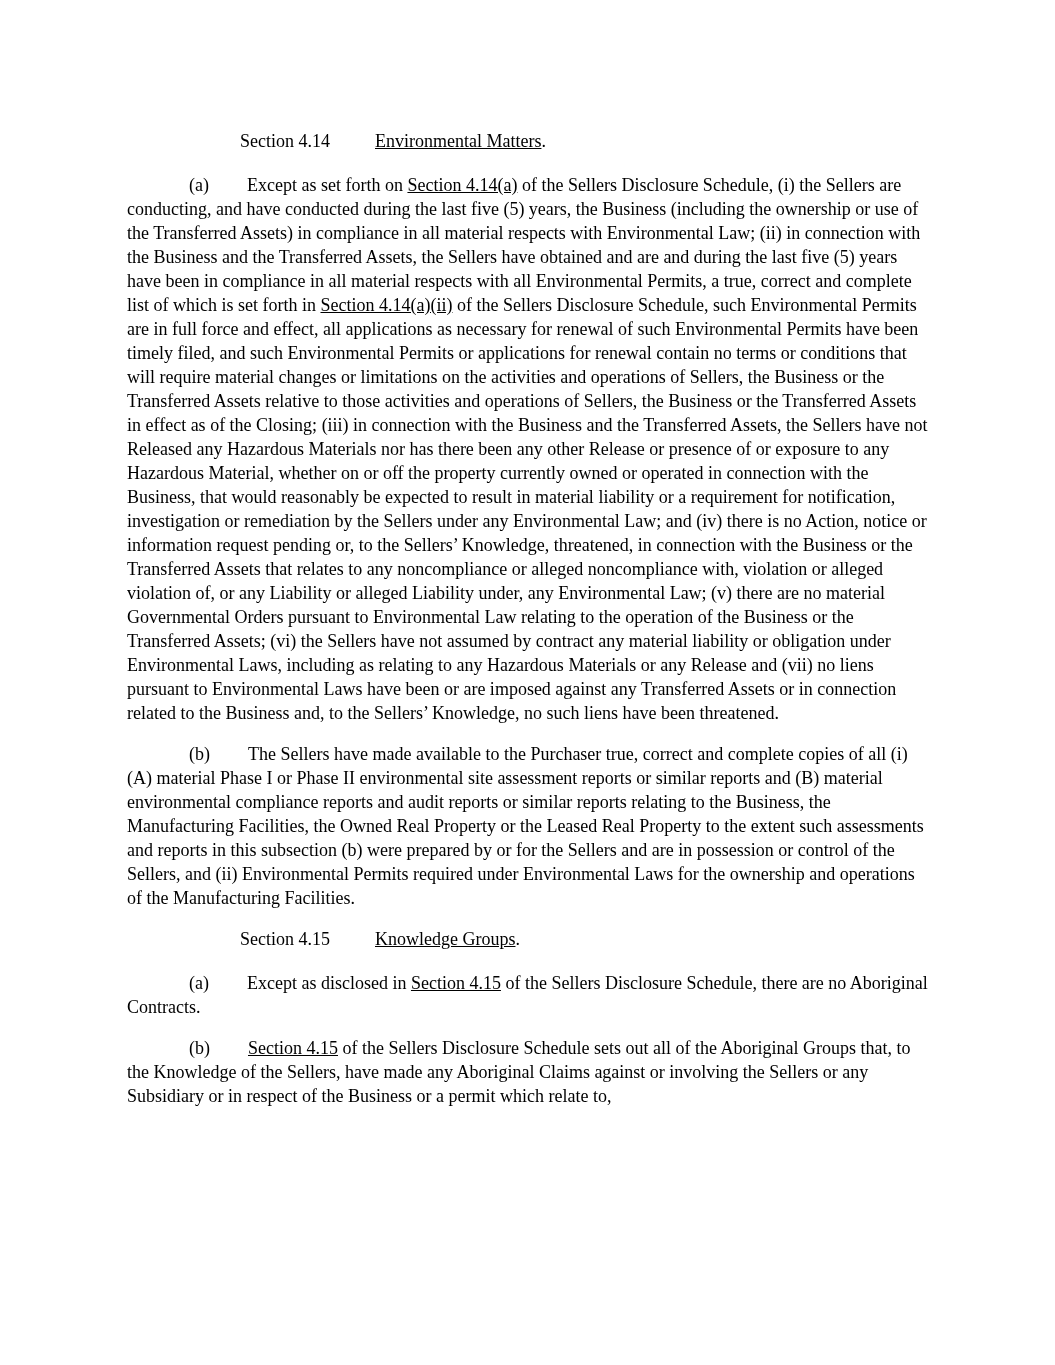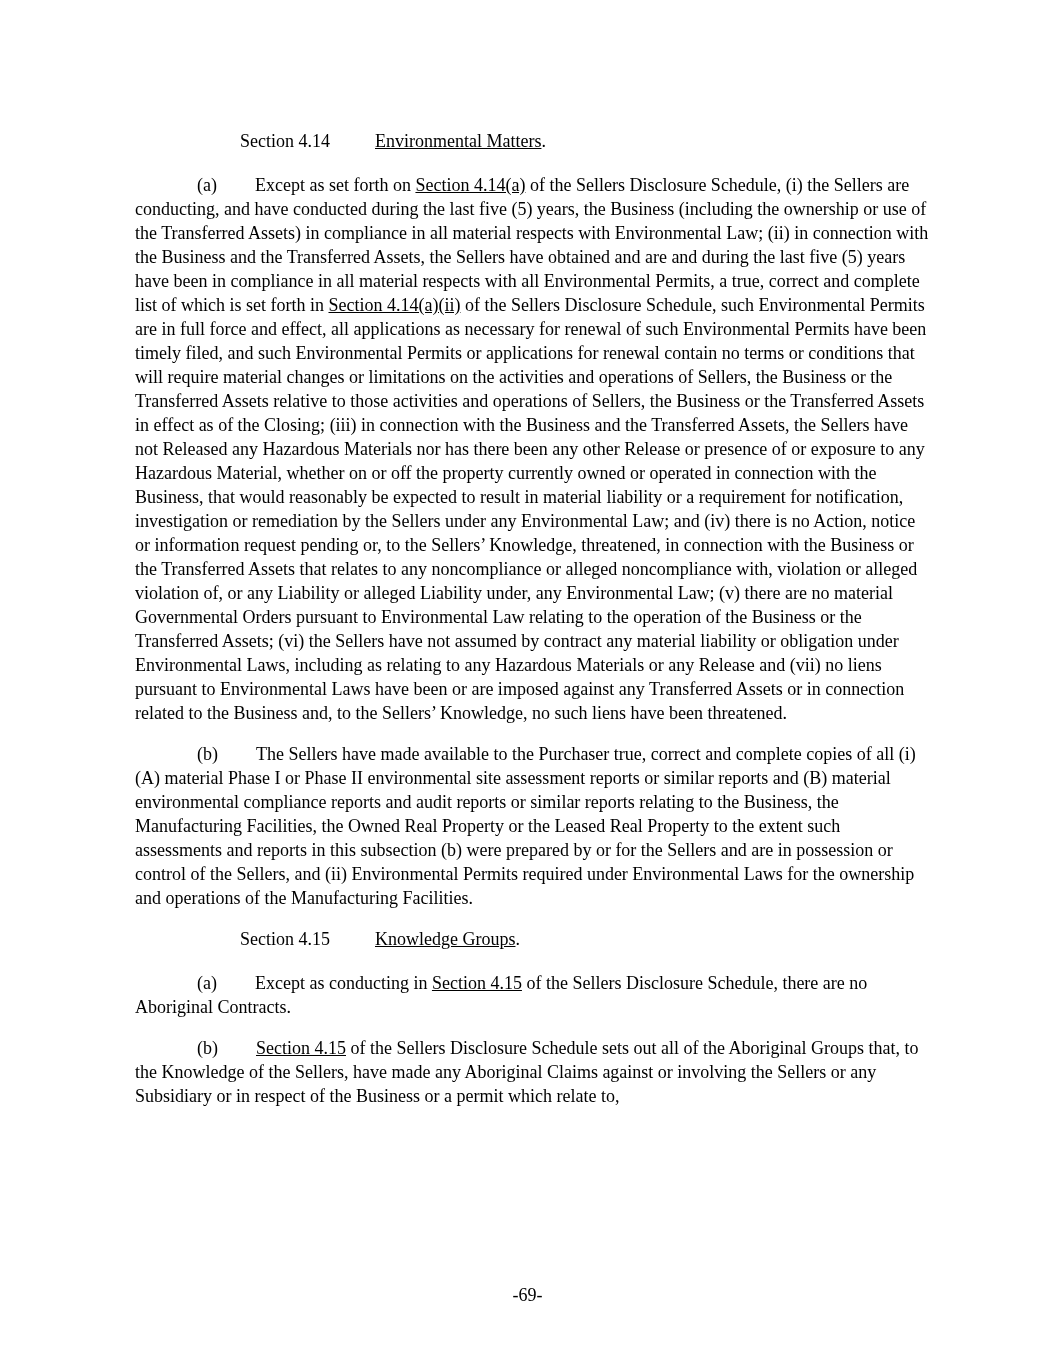--- a/index.html
+++ b/index.html
@@ -19,21 +19,21 @@
     line-height: 24px;
     box-sizing: border-box;
     padding: 117px 124px 0 123px;
     overflow: hidden;
   }
   .heading {
     margin: 12px 0 20px 0;
     text-indent: 117px;
   }
   .para {
-    margin: 0 0 17px 12px;
+    margin: 0 0 17px 4px;
     text-indent: 62px;
     text-align: left;
   }
   .tab {
     display: inline-block;
     width: 38px;
   }
   .tab-h {
     display: inline-block;
     width: 45px;
@@ -55,19 +55,18 @@
 <div class="page">
 
   <p class="heading"><span>Section 4.14</span><span class="tab-h"></span><span class="u">Environmental Matters</span><span>.</span></p>
 
   <p class="para"><span>(a)</span><span class="tab"></span><span>Except as set forth on </span><span class="u">Section 4.14(a)</span><span> of the Sellers Disclosure Schedule, (i) the Sellers are conducting, and have conducted during the last five (5) years, the Business (including the ownership or use of the Transferred Assets) in compliance in all material respects with Environmental Law; (ii) in connection with the Business and the Transferred Assets, the Sellers have obtained and are and during the last five (5) years have been in compliance in all material respects with all Environmental Permits, a true, correct and complete list of which is set forth in </span><span class="u">Section 4.14(a)(ii)</span><span> of the Sellers Disclosure Schedule, such Environmental Permits are in full force and effect, all applications as necessary for renewal of such Environmental Permits have been timely filed, and such Environmental Permits or applications for renewal contain no terms or conditions that will require material changes or limitations on the activities and operations of Sellers, the Business or the Transferred Assets relative to those activities and operations of Sellers, the Business or the Transferred Assets in effect as of the Closing; (iii) in connection with the Business and the Transferred Assets, the Sellers have not Released any Hazardous Materials nor has there been any other Release or presence of or exposure to any Hazardous Material, whether on or off the property currently owned or operated in connection with the Business, that would reasonably be expected to result in material liability or a requirement for notification, investigation or remediation by the Sellers under any Environmental Law; and (iv) there is no Action, notice or information request pending or, to the Sellers’ Knowledge, threatened, in connection with the Business or the Transferred Assets that relates to any noncompliance or alleged noncompliance with, violation or alleged violation of, or any Liability or alleged Liability under, any Environmental Law; (v) there are no material Governmental Orders pursuant to Environmental Law relating to the operation of the Business or the Transferred Assets; (vi) the Sellers have not assumed by contract any material liability or obligation under Environmental Laws, including as relating to any Hazardous Materials or any Release and (vii) no liens pursuant to Environmental Laws have been or are imposed against any Transferred Assets or in connection related to the Business and, to the Sellers’ Knowledge, no such liens have been threatened.</span></p>
 
   <p class="para"><span>(b)</span><span class="tab"></span><span>The Sellers have made available to the Purchaser true, correct and complete copies of all (i)(A) material Phase I or Phase II environmental site assessment reports or similar reports and (B) material environmental compliance reports and audit reports or similar reports relating to the Business, the Manufacturing Facilities, the Owned Real Property or the Leased Real Property to the extent such assessments and reports in this subsection (b) were prepared by or for the Sellers and are in possession or control of the Sellers, and (ii) Environmental Permits required under Environmental Laws for the ownership and operations of the Manufacturing Facilities.</span></p>
 
   <p class="heading"><span>Section 4.15</span><span class="tab-h"></span><span class="u">Knowledge Groups</span><span>.</span></p>
 
-  <p class="para"><span>(a)</span><span class="tab"></span><span>Except as conducting in </span><span class="u">Section 4.15</span><span> of the Sellers Disclosure Schedule, there are no Aboriginal Contracts.</span></p>
+  <p class="para"><span>(a)</span><span class="tab"></span><span>Except as disclosed in </span><span class="u">Section 4.15</span><span> of the Sellers Disclosure Schedule, there are no Aboriginal Contracts.</span></p>
 
   <p class="para"><span>(b)</span><span class="tab"></span><span class="u">Section 4.15</span><span> of the Sellers Disclosure Schedule sets out all of the Aboriginal Groups that, to the Knowledge of the Sellers, have made any Aboriginal Claims against or involving the Sellers or any Subsidiary or in respect of the Business or a permit which relate to,</span></p>
 
-  <div class="footer">-69-</div>
 
 </div>
 
 </body></html>

